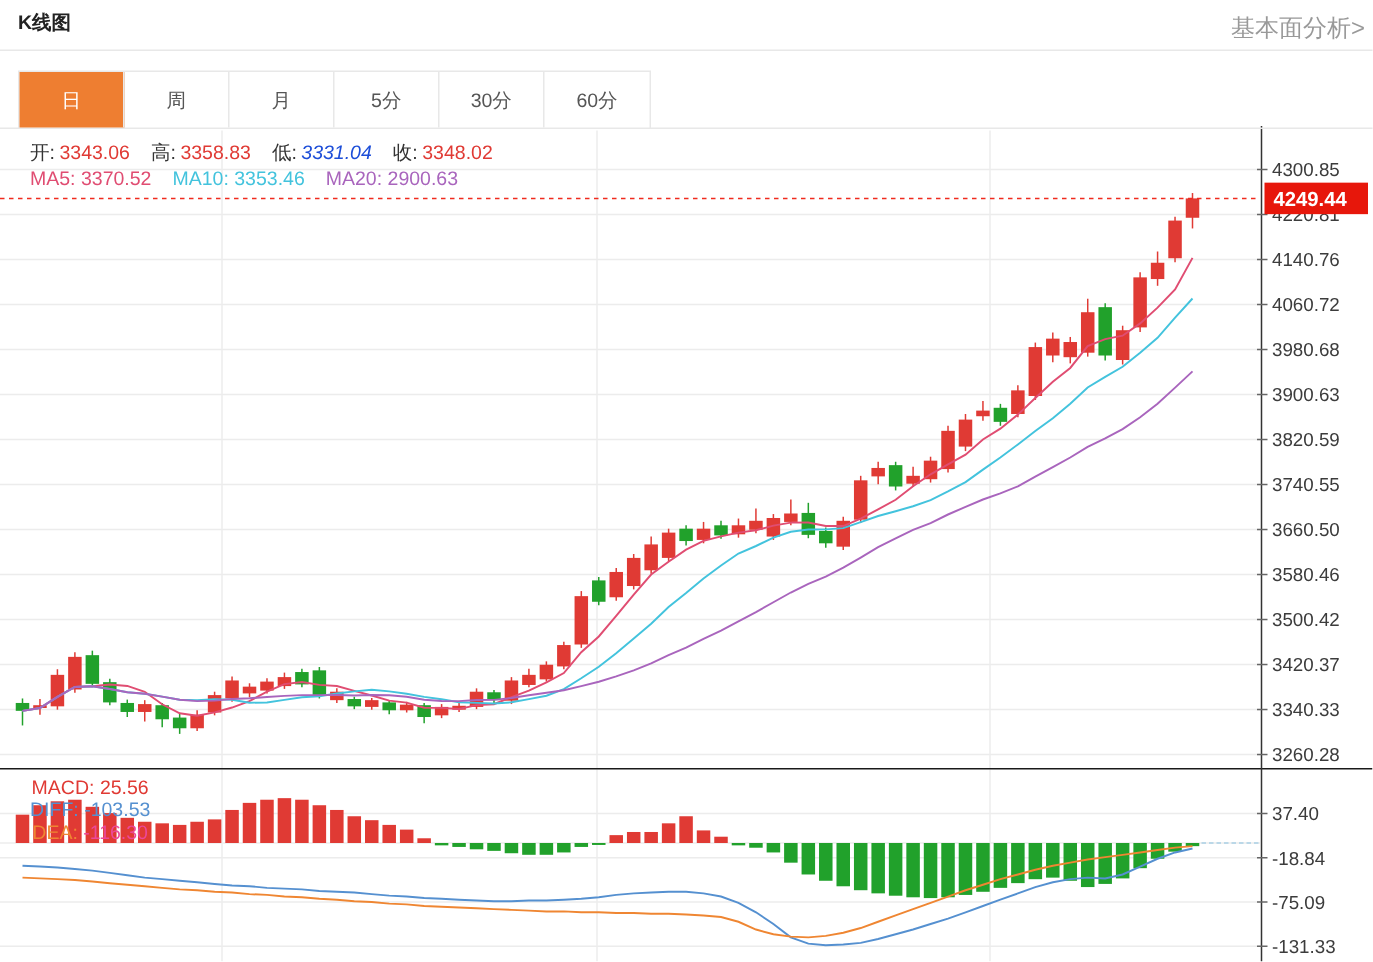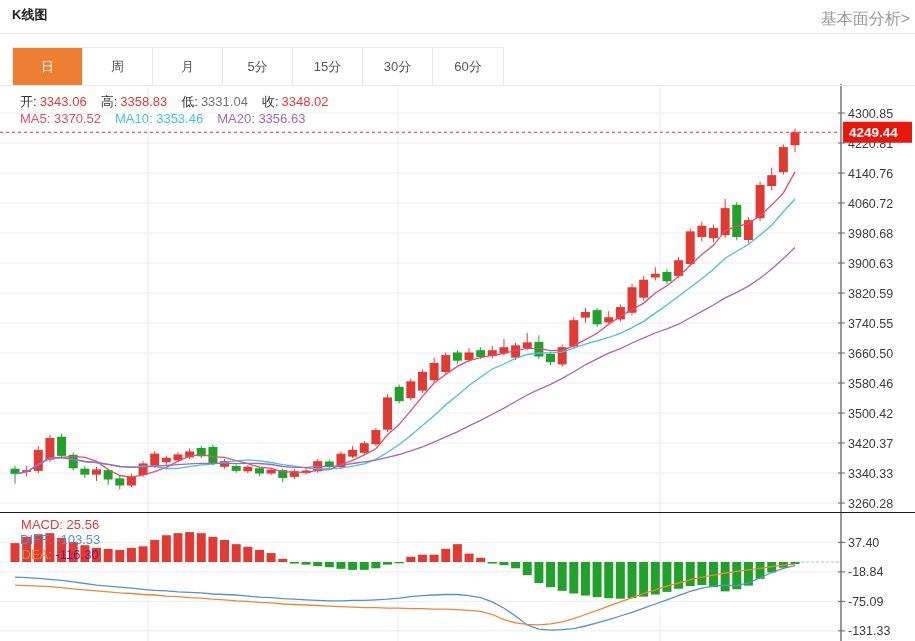--- a/index.html
+++ b/index.html
@@ -318,37 +318,36 @@
 
   <div class="page-title">K线图</div>
   <div class="fund-link">基本面分析&gt;</div>
   <div class="top-divider"></div>
   <div class="tabbar-line"></div>
   <div class="tabbar" id="tabbar">
       <div class="tab selected">日</div>
       <div class="tab">周</div>
       <div class="tab">月</div>
       <div class="tab">5分</div>
-      <div class="tab">15分</div>
       <div class="tab">30分</div>
       <div class="tab">60分</div>
     </div>
 
   <div class="inforow" id="ohlc-row">
     <span class="pair"><span class="lbl">开:</span><span class="val" style="color: rgb(224, 58, 52);">3343.06</span></span>
     <span class="pair"><span class="lbl">高:</span><span class="val" style="color: rgb(224, 58, 52);">3358.83</span></span>
-    <span class="pair"><span class="lbl">低:</span><span class="val" style="color: #737373;">3331.04</span></span>
+    <span class="pair"><span class="lbl">低:</span><span class="val" style="color: #1d4ed8; font-style: italic;">3331.04</span></span>
     <span class="pair"><span class="lbl">收:</span><span class="val" style="color: rgb(224, 58, 52);">3348.02</span></span>
   </div>
 
   <div class="inforow" id="ma-row">
     <span class="pair"><span style="color: rgb(224, 77, 114);">MA5:</span>&nbsp;<span style="color: rgb(224, 77, 114);">3370.52</span></span>
     <span class="pair"><span style="color: rgb(67, 195, 221);">MA10:</span>&nbsp;<span style="color: rgb(67, 195, 221);">3353.46</span></span>
-    <span class="pair"><span style="color: rgb(169, 101, 189);">MA20:</span>&nbsp;<span style="color: rgb(169, 101, 189);">3356.63</span></span>
+    <span class="pair"><span style="color: rgb(169, 101, 189);">MA20:</span>&nbsp;<span style="color: rgb(169, 101, 189);">2900.63</span></span>
   </div>
 
   <div class="inforow" id="macd-row">
     <span class="pair"><span style="color: rgb(224, 58, 52);">MACD:</span>&nbsp;<span style="color: rgb(224, 58, 52);">25.56</span></span>
     <span class="pair"><span style="color: rgb(85, 144, 208);">DIFF:</span>&nbsp;<span style="color: rgb(85, 144, 208);">-103.53</span></span>
-    <span class="pair"><span style="color: rgb(239, 134, 50);">DEA:</span>&nbsp;<span style="color: #701a75;">-116.30</span></span>
+    <span class="pair"><span style="color: rgb(239, 134, 50);">DEA:</span>&nbsp;<span style="color: #ec4899;">-116.30</span></span>
   </div>
 
 </div>
 
 </body></html>

